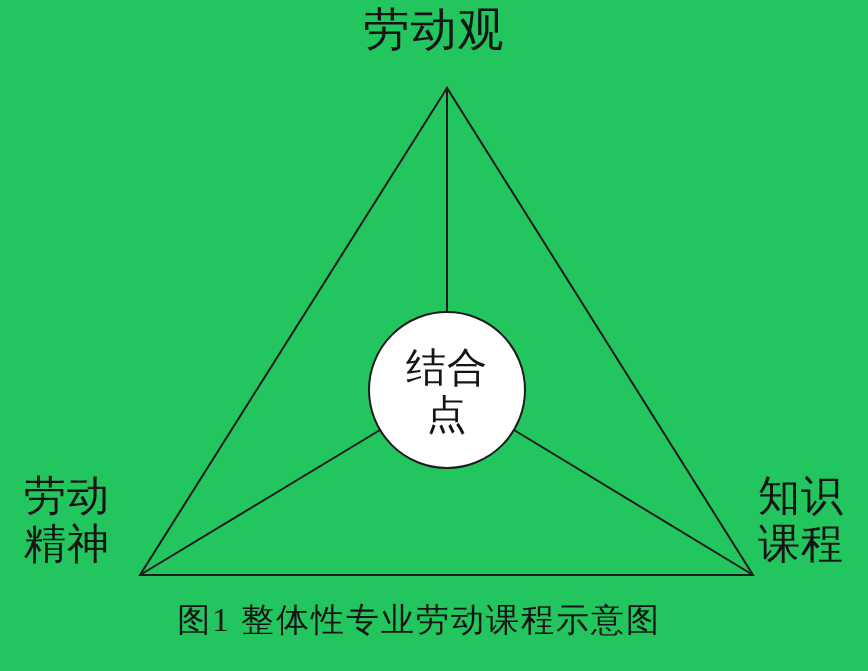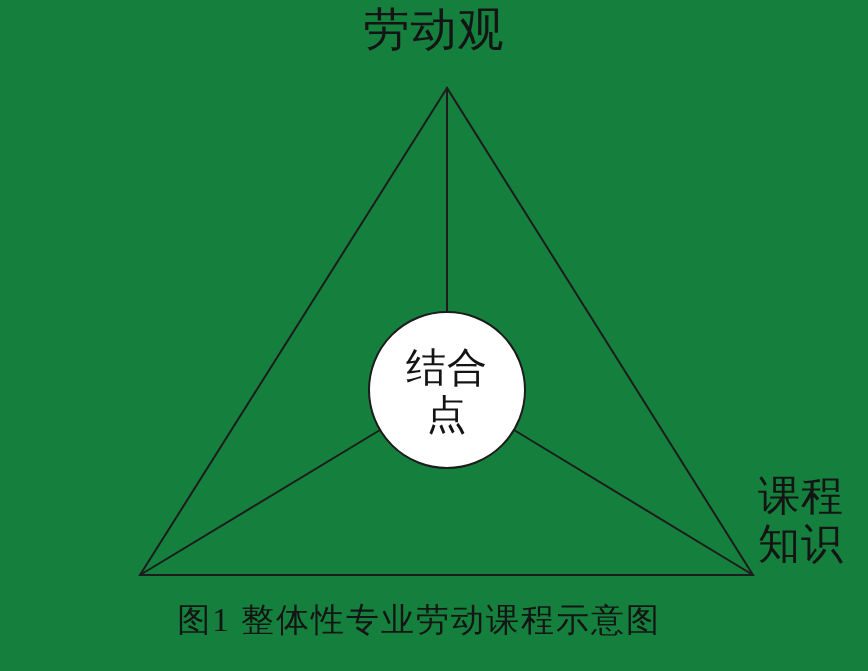--- a/index.html
+++ b/index.html
@@ -7,21 +7,21 @@
     padding: 0;
     background: #ffffff;
   }
   body {
     font-family: "Liberation Serif", "DejaVu Serif", serif;
   }
   .figure {
     position: relative;
     width: 868px;
     height: 671px;
-    background: #15803d;
+    background: #22c55e;
     overflow: hidden;
   }
   .figure svg {
     position: absolute;
     left: 0;
     top: 0;
   }
   .vlabel {
     position: absolute;
     color: #141414;
@@ -80,24 +80,28 @@
       <polygon points="447,88 140,575 753,575" fill="none" stroke="#1c1c1c"></polygon>
       <line x1="447" y1="88" x2="447" y2="312" stroke="#1c1c1c"></line>
       <line x1="140" y1="575" x2="380" y2="430" stroke="#1c1c1c"></line>
       <line x1="753" y1="575" x2="514" y2="430" stroke="#1c1c1c"></line>
       <circle cx="447" cy="390" r="78" fill="#ffffff" stroke="#1c1c1c"></circle>
     </g>
   </svg>
 
   <div class="vlabel top-label">劳动观</div>
 
+  <div class="vlabel left-label line-block">
+    <span>劳动</span>
+    <span>精神</span>
+  </div>
 
   <div class="vlabel right-label line-block">
+    <span>知识</span>
     <span>课程</span>
-    <span>知识</span>
   </div>
 
   <div class="vlabel center-label line-block">
     <span>结合</span>
     <span>点</span>
   </div>
 
   <div class="caption">图1 整体性专业劳动课程示意图</div>
 
 </div>

